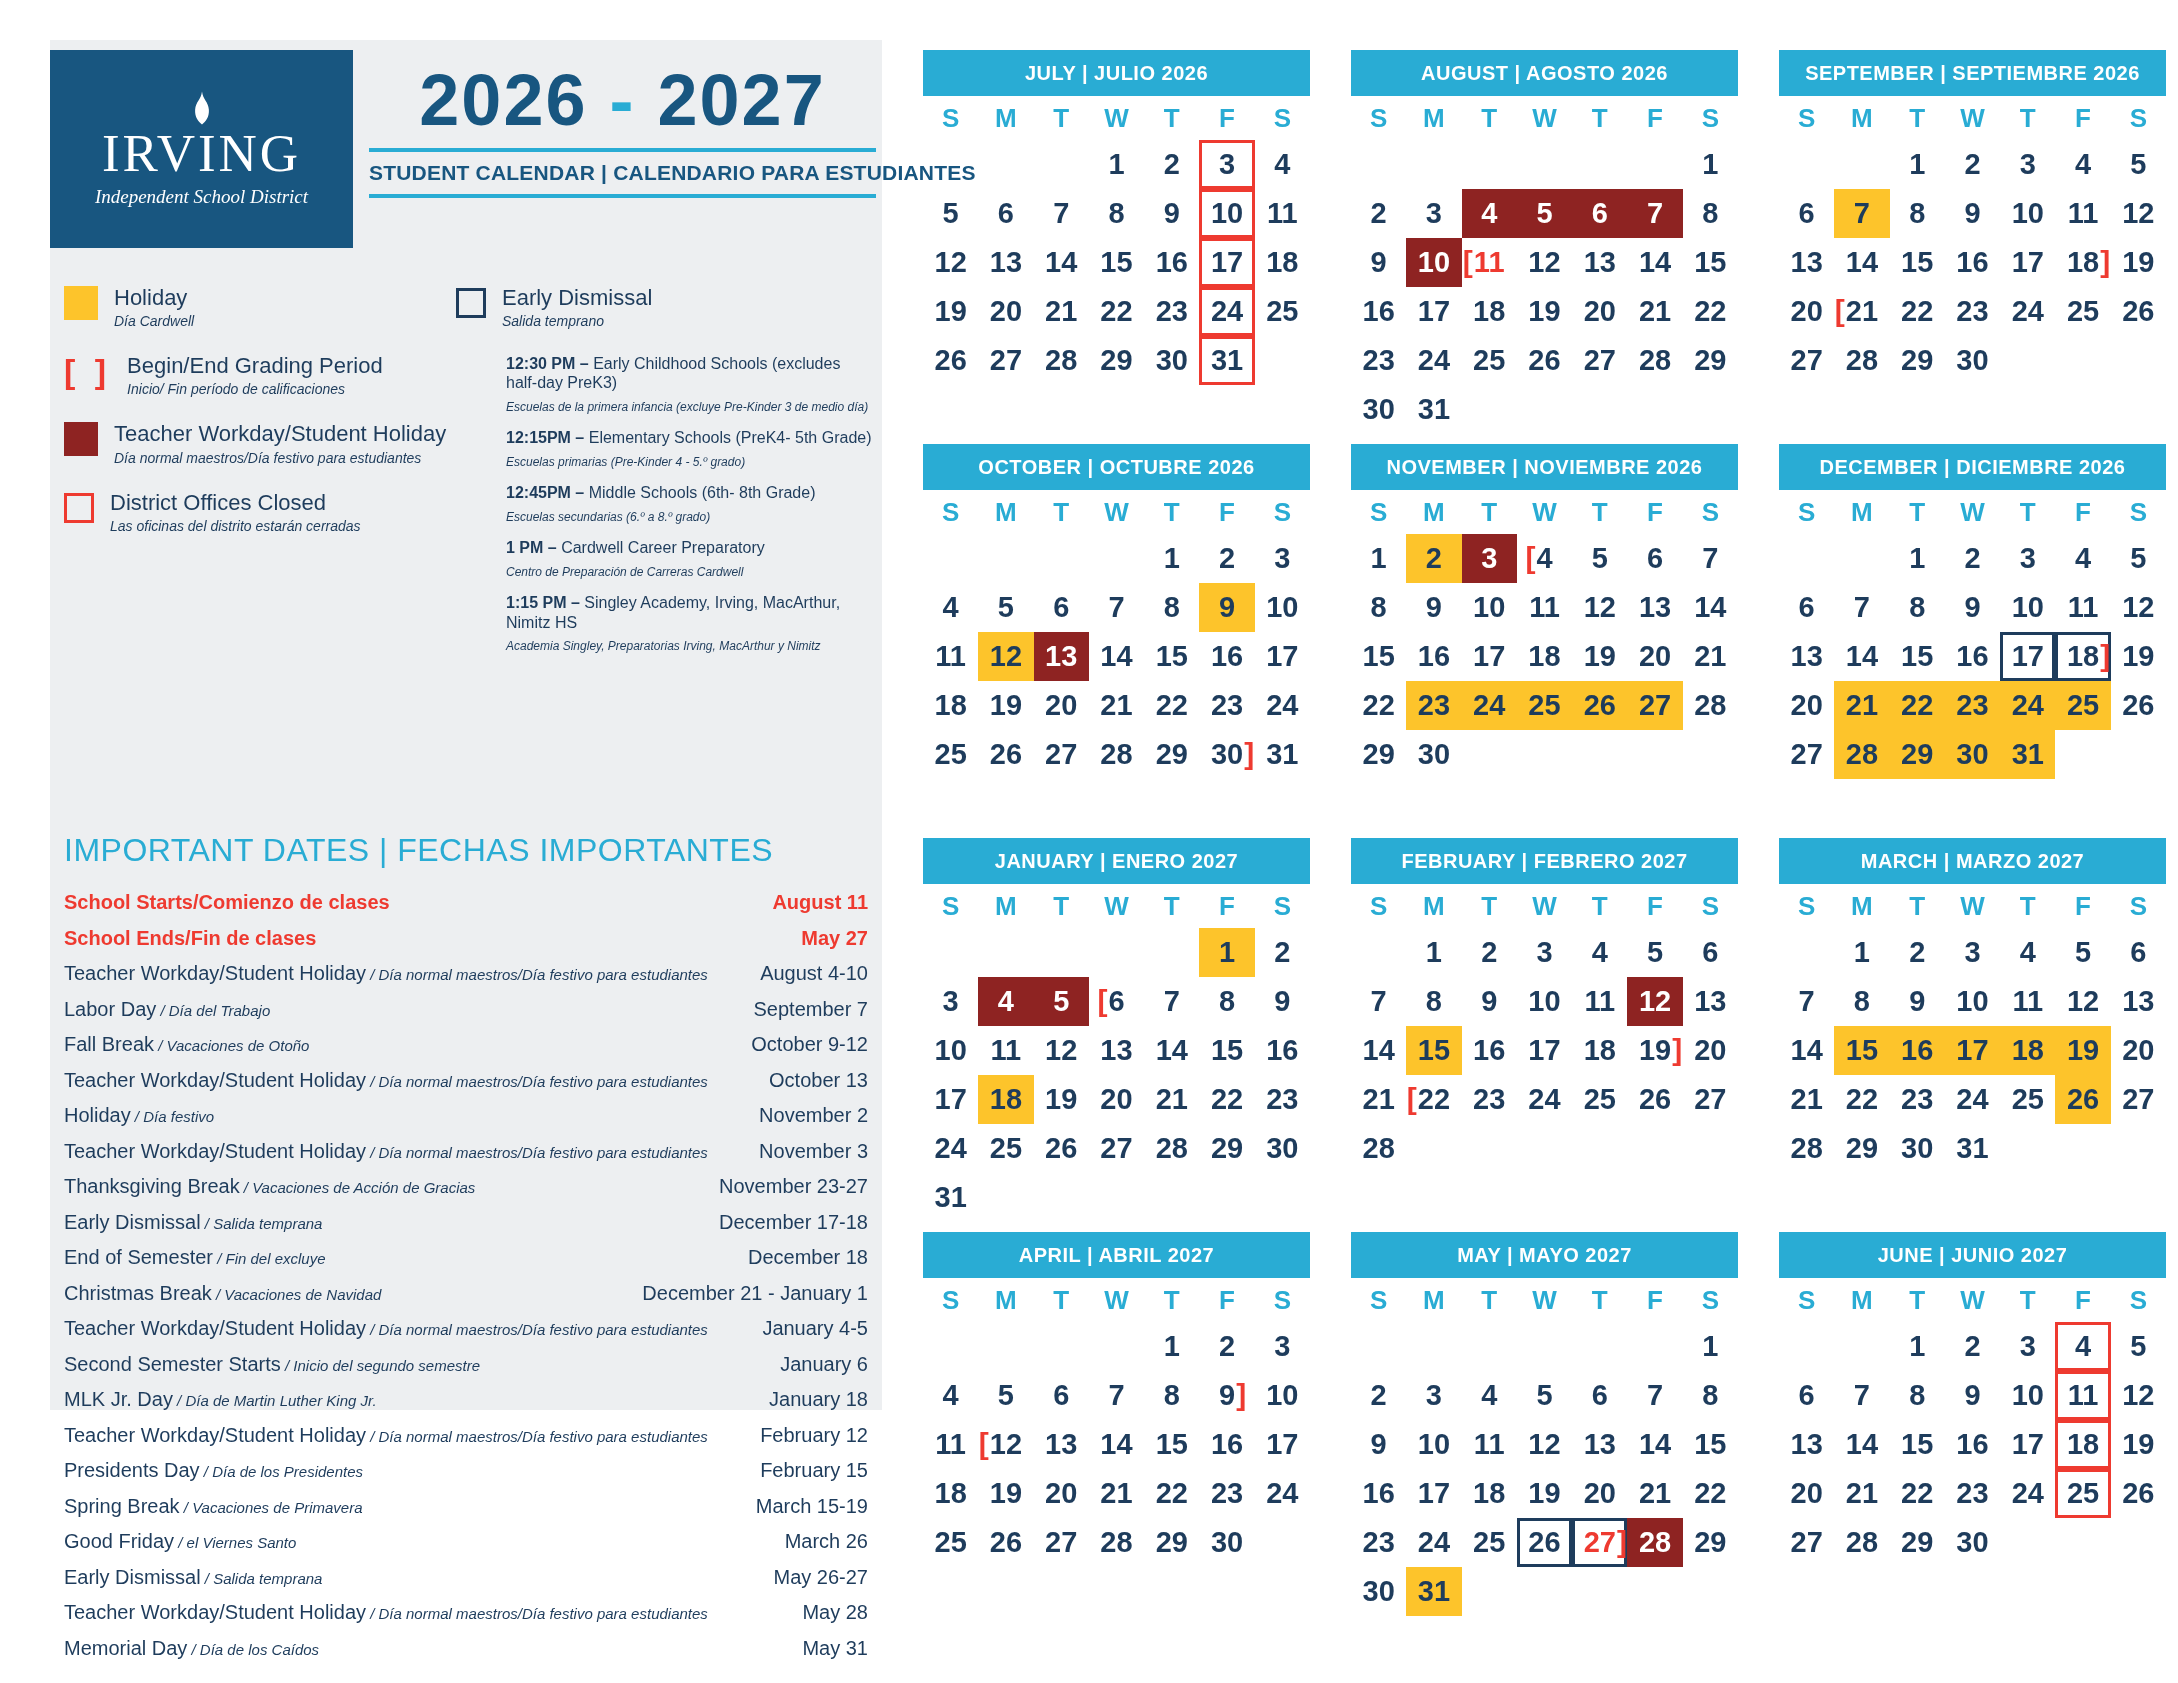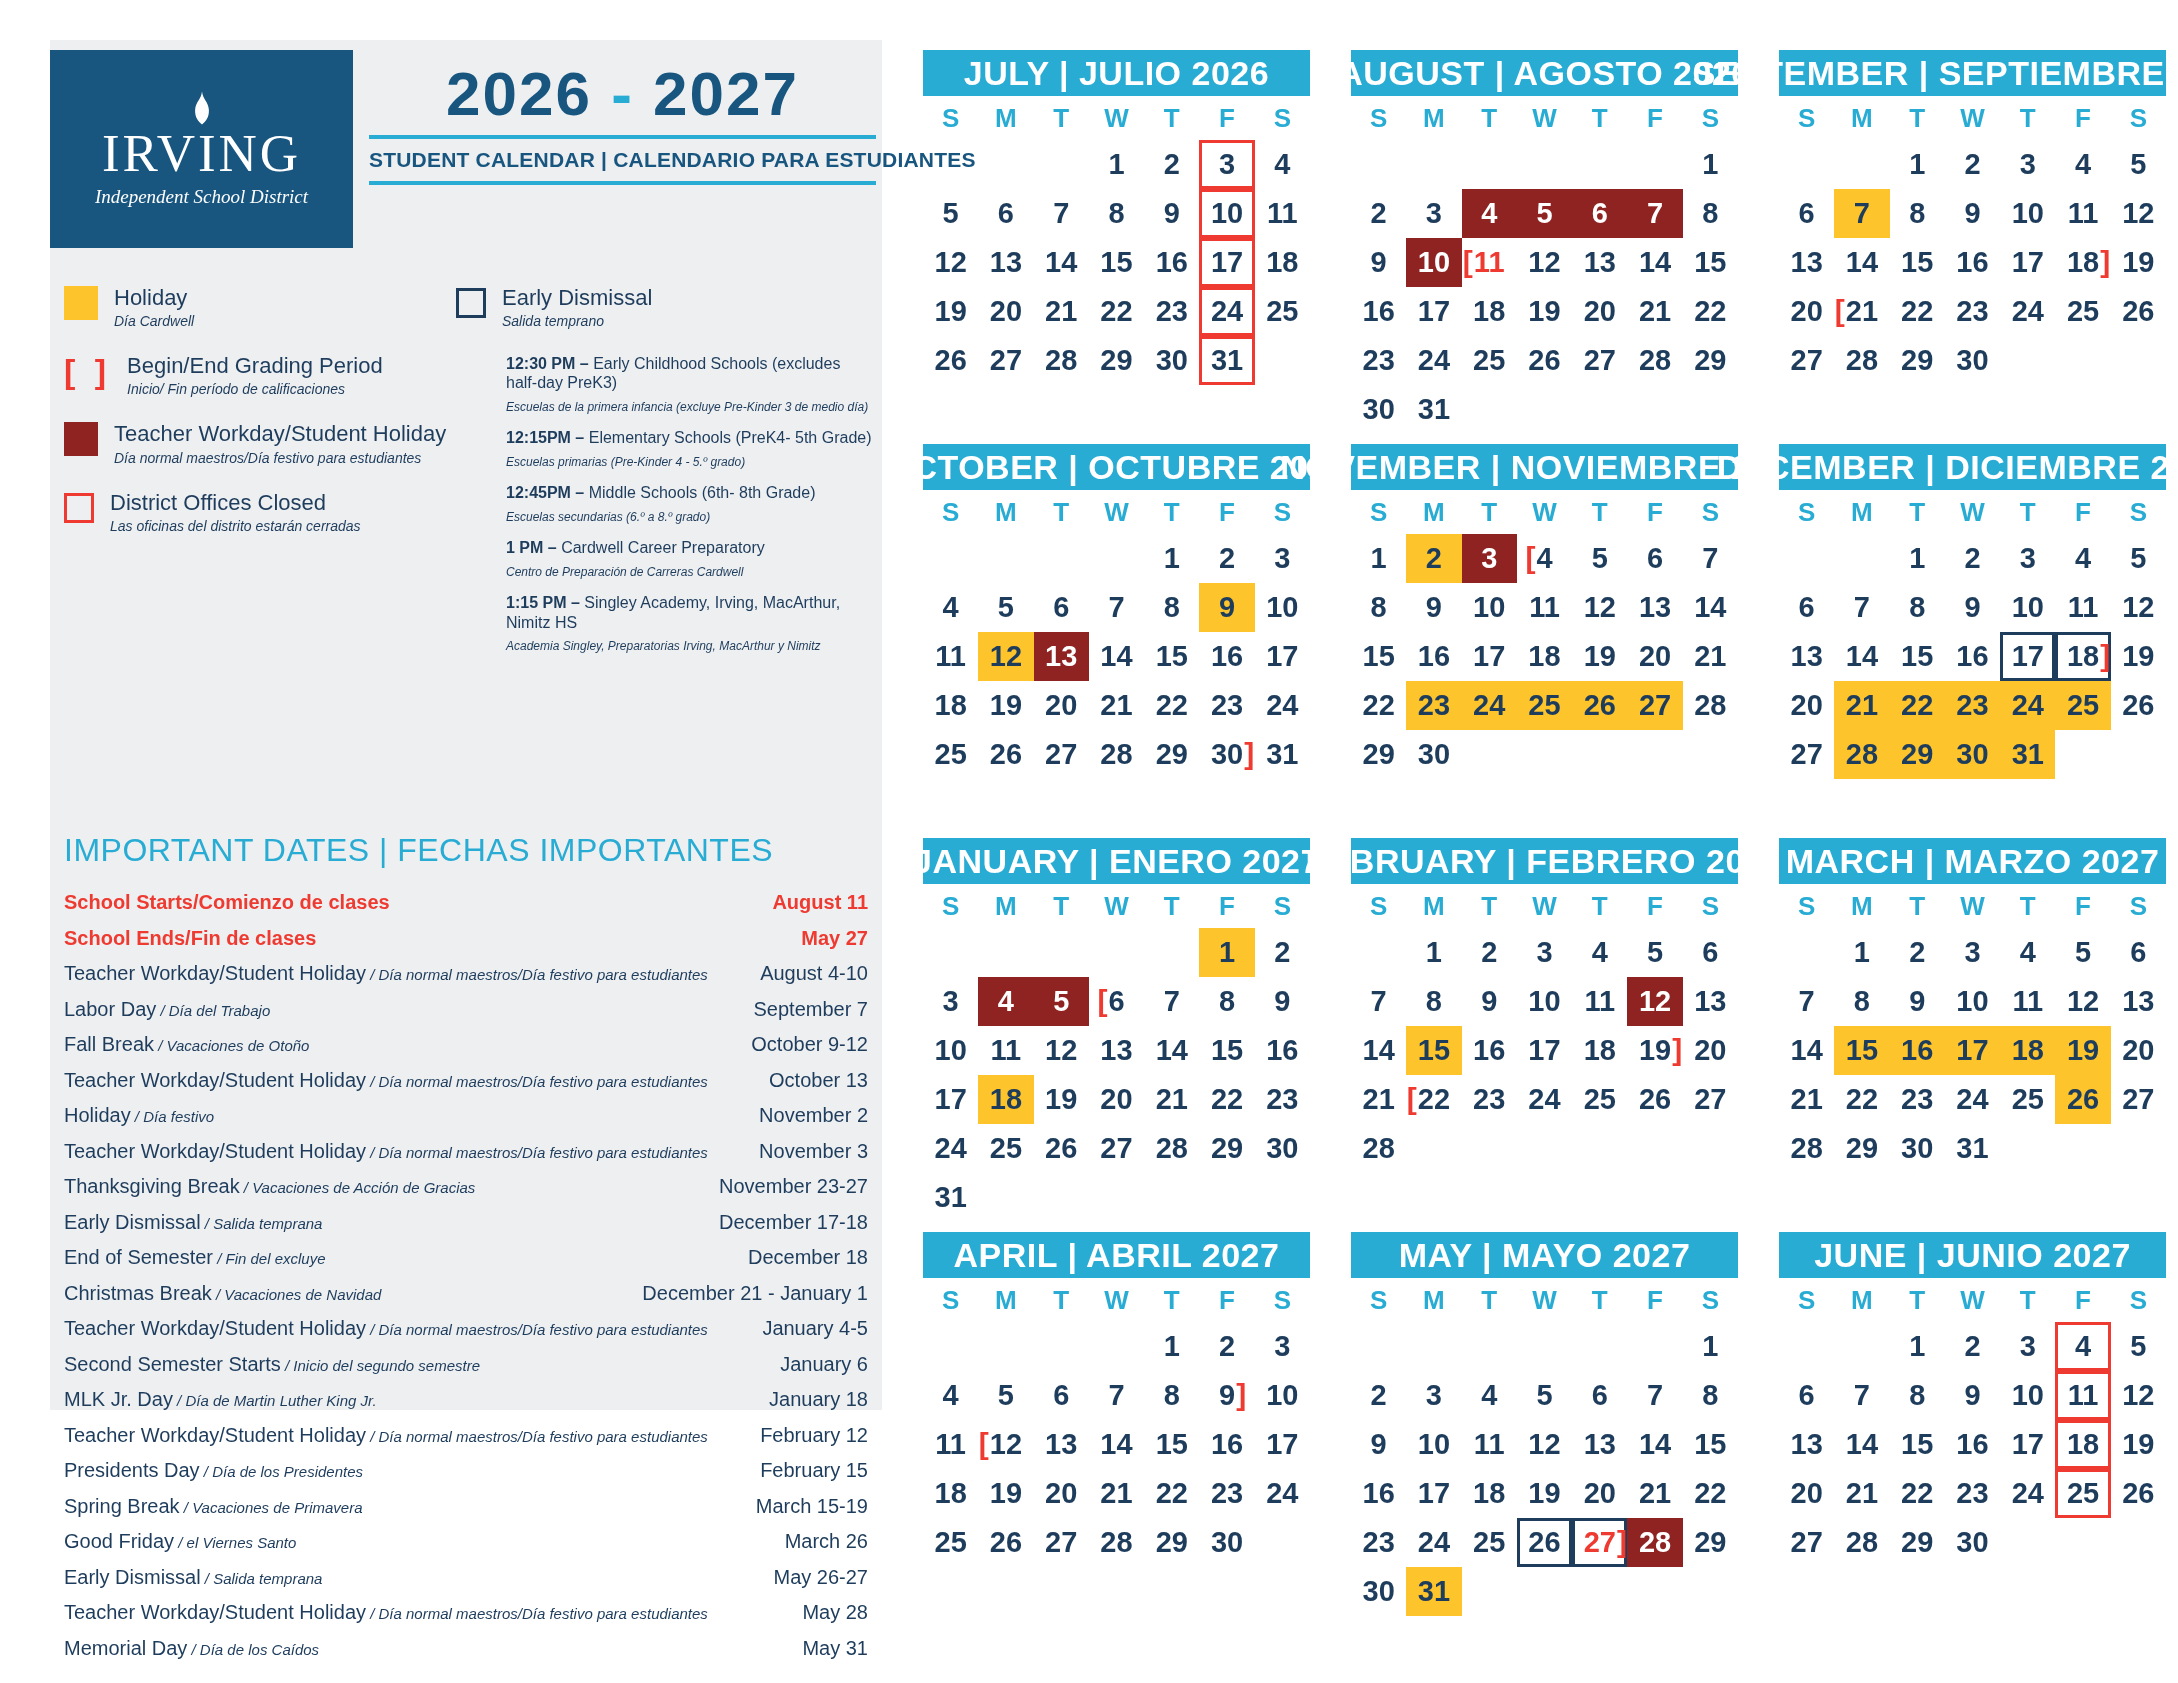--- a/index.html
+++ b/index.html
@@ -18,21 +18,21 @@
   
   .left-panel{position:absolute; left:50px; top:40px; width:832px; height:1370px; background:var(--panel);}
 
   .logo-box{position:absolute; left:0; top:10px; width:303px; height:198px; background:var(--navy);
     display:flex; flex-direction:column; align-items:center; justify-content:center;}
   .flame{width:22px; height:34px; margin-bottom:2px;}
   .logo-name{font-family:"Liberation Serif", serif; font-size:53px; color:#fff; letter-spacing:3px; line-height:1;}
   .logo-tag{font-family:"Liberation Serif", serif; font-style:italic; font-size:19px; color:#fff; margin-top:6px;}
 
   .title-block{position:absolute; left:319px; top:14px; width:507px; text-align:center;}
-  .year-title{font-size:62px; font-weight:700; color:var(--navy); letter-spacing:2px; line-height:1.3; white-space:nowrap;}
+  .year-title{font-size:72px; font-weight:700; color:var(--navy); letter-spacing:2px; line-height:1.3; white-space:nowrap;}
   .year-dash{color:var(--cyan); font-weight:700;}
   .rule{height:4px; background:var(--cyan);}
   .subtitle{font-size:21px; font-weight:700; color:var(--navy); padding:9px 0; letter-spacing:0.2px; white-space:nowrap;}
 
   .legend{position:absolute; left:14px; top:246px; width:810px; display:flex;}
   .leg-col{width:392px;}
   .leg-col.col2{width:418px;}
   .leg-item{display:flex; gap:16px; margin-bottom:25px; align-items:flex-start;}
   .leg-icon{width:34px; height:34px; flex:none; margin-top:0;}
   .leg-icon.holiday{background:var(--yellow);}
@@ -55,21 +55,21 @@
   .id-left{color:var(--ink); font-size:20px; line-height:1.1; white-space:nowrap;}
   .id-left .es{font-style:italic; font-size:15px;}
   .id-date{color:var(--ink); font-size:20px; white-space:nowrap; padding-left:10px;}
   .id-row.hl .id-left, .id-row.hl .id-date{color:var(--red); font-weight:700;}
 
   
   .calendar-grid{position:absolute; left:923px; top:50px;
     display:grid; grid-template-columns:repeat(3, 387px); column-gap:41px;
     grid-auto-rows:386px; row-gap:8px;}
   .month{position:relative;}
-  .m-head{height:46px; background:var(--cyan); color:#fff; font-weight:700; font-size:34px;
+  .m-head{height:46px; background:var(--cyan); color:#fff; font-weight:700; font-size:20px;
     display:flex; align-items:center; justify-content:center; letter-spacing:0.5px; white-space:nowrap;}
   .m-dow{display:grid; grid-template-columns:repeat(7,1fr); height:44px;}
   .dw{display:flex; align-items:center; justify-content:center; color:var(--cyan); font-weight:700; font-size:26px;}
   .m-days{display:grid; grid-template-columns:repeat(7,1fr); grid-auto-rows:49px;}
   .day{position:relative; display:flex; align-items:center; justify-content:center;
     font-size:29px; font-weight:700; color:var(--ink);}
   .day.holiday{background:var(--yellow);}
   .day.workday{background:var(--maroon); color:#fff;}
   .day.closed{box-shadow:inset 0 0 0 3px var(--red);}
   .day.dismissal{box-shadow:inset 0 0 0 3px var(--ink);}

